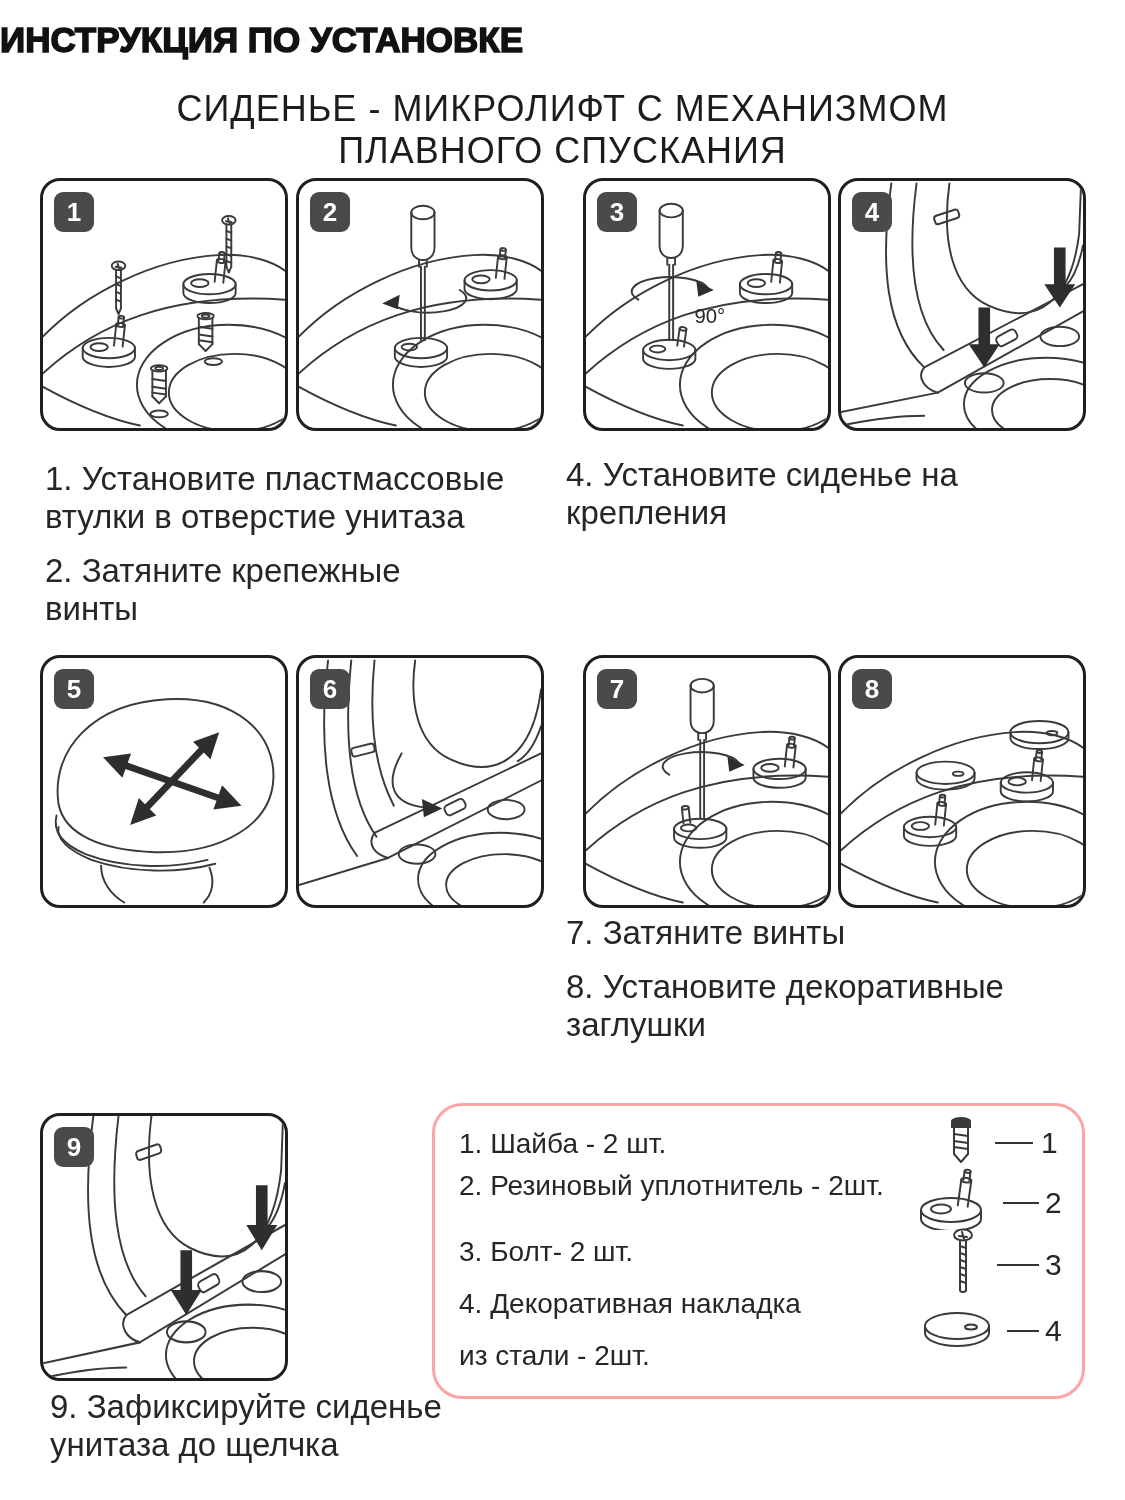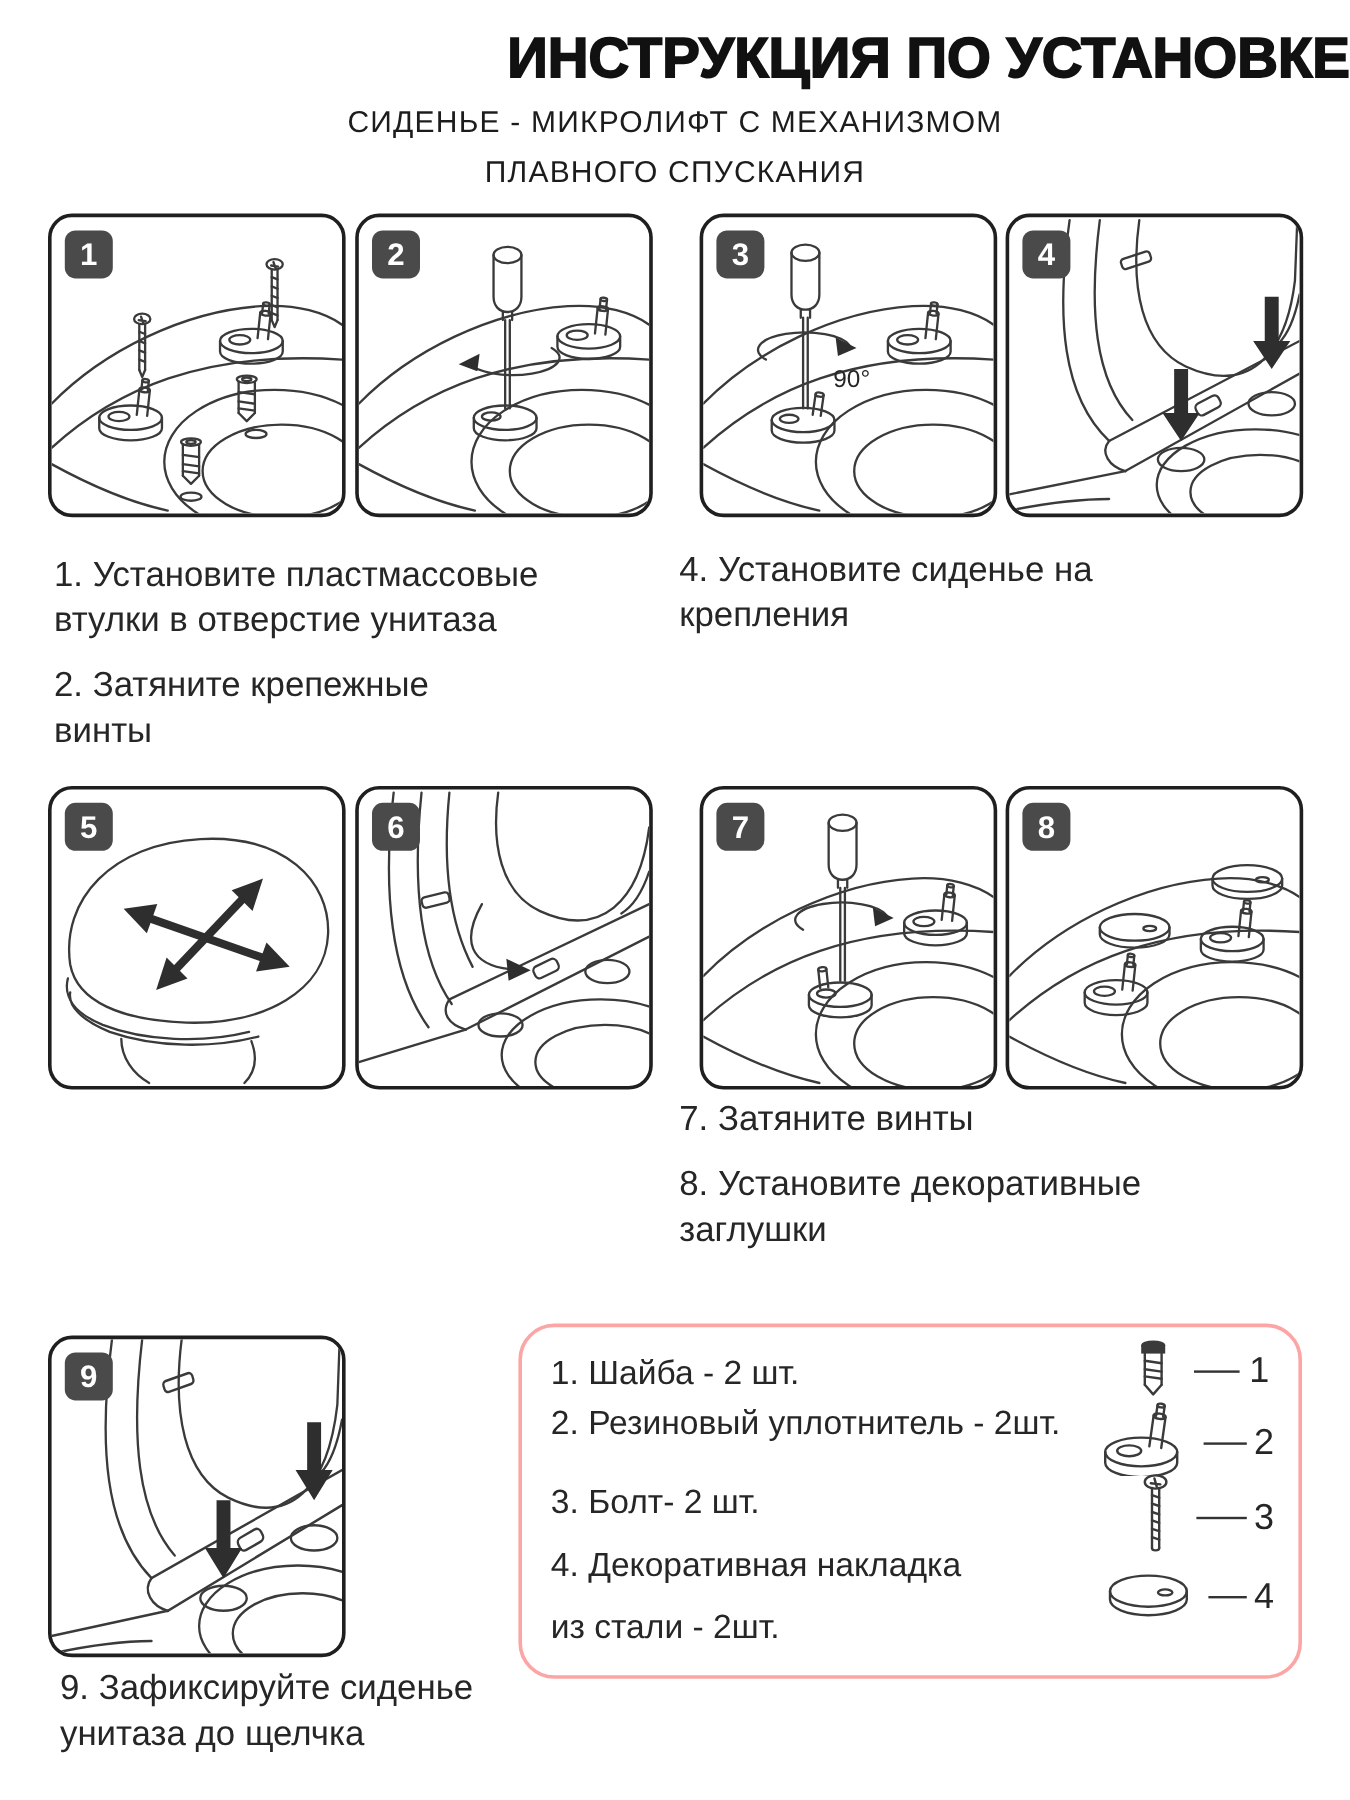--- a/index.html
+++ b/index.html
@@ -1,39 +1,39 @@
 <!DOCTYPE html>
 <html><head>
 <meta charset="utf-8">
 <style>
   html,body { margin:0; padding:0; background:#ffffff; }
   #page {
     position:relative; width:1125px; height:1500px; background:#ffffff;
     font-family:"Liberation Sans", sans-serif; color:#262626; overflow:hidden;
   }
   .title {
-    position:absolute; left:0; top:20px; width:1125px; text-align:right;
-    font-size:47px; font-weight:bold; color:#111;
+    position:absolute; left:0; top:20px; width:1125px; text-align:left;
+    font-size:35px; font-weight:bold; color:#111;
     -webkit-text-stroke:1.5px #111; letter-spacing:0px;
   }
   .subtitle {
     position:absolute; left:0; width:1125px; text-align:center;
-    font-size:25px; font-weight:normal; color:#1c1c1c; letter-spacing:1px;
+    font-size:36px; font-weight:normal; color:#1c1c1c; letter-spacing:1px;
   }
   .panel {
     position:absolute; width:248px; height:253px; box-sizing:border-box;
     border:3px solid #1f1f1f; border-radius:20px; background:#fff; overflow:hidden;
   }
   .panel svg.scene { position:absolute; left:0; top:0; width:100%; height:100%; }
   .badge {
     position:absolute; left:11px; top:11px; width:40px; height:40px;
     background:#4a4a4a; border-radius:9px; color:#fff; font-size:26px; font-weight:bold;
     display:flex; align-items:center; justify-content:center; z-index:2;
   }
-  .tb { position:absolute; font-size:29px; line-height:38px; color:#262626; }
+  .tb { position:absolute; font-size:33px; line-height:38px; color:#262626; }
   .para + .para { margin-top:16px; }
   .ln { fill:none; stroke:#3a3a3a; stroke-width:2; stroke-linecap:round; stroke-linejoin:round; }
   .partsbox {
     position:absolute; left:432px; top:1103px; width:653px; height:296px; box-sizing:border-box;
     border:3px solid #fca5a5; border-radius:30px; background:#fff;
   }
   .pline { position:absolute; left:24px; font-size:28px; color:#262626; white-space:nowrap; }
   .pref { position:absolute; font-size:30px; color:#262626; }
   .pconn { position:absolute; border-top:2.5px solid #333; }
   .picon { position:absolute; }

